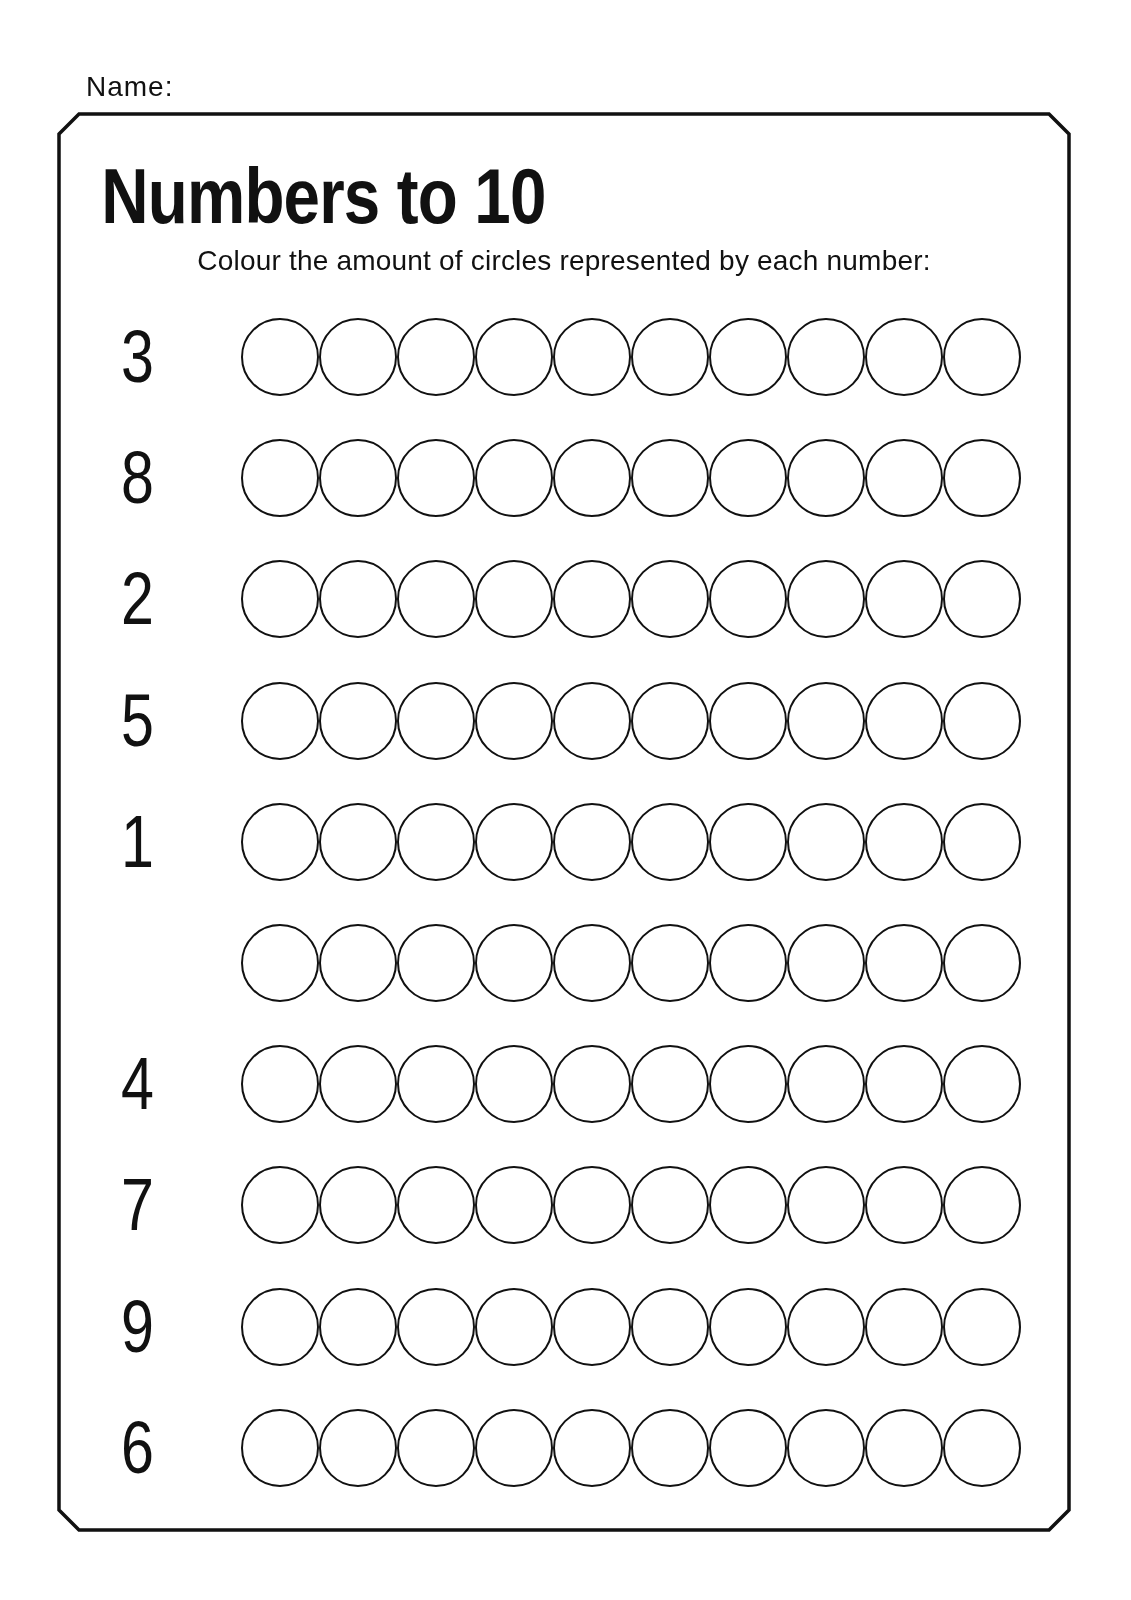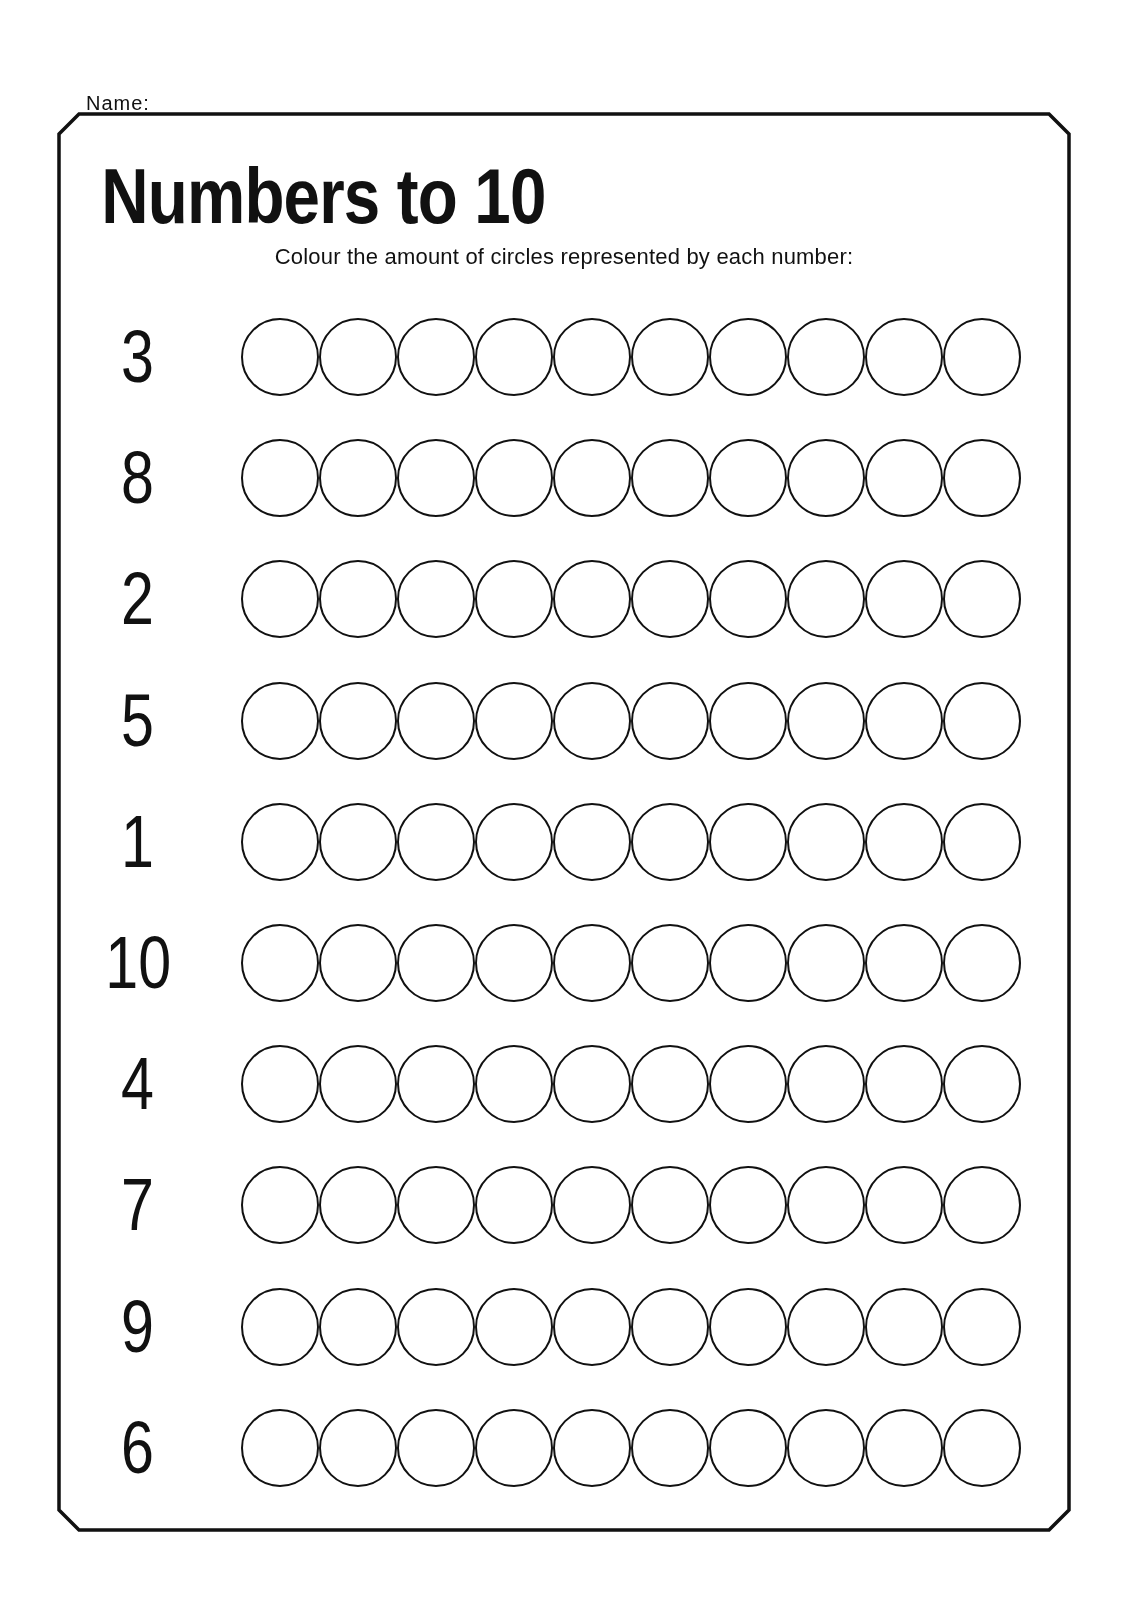--- a/index.html
+++ b/index.html
@@ -8,44 +8,43 @@
   body {
     position:relative;
     width:1131px; height:1600px;
     background:var(--paper);
     font-family:"Liberation Sans", sans-serif;
     color:var(--ink);
     overflow:hidden;
   }
   .name-label {
     position:absolute; left:86px; top:70px;
-    font-size:20px; line-height:1.2;
+    font-size:28px; line-height:1.2;
     letter-spacing:1px;
-    margin-top:21px;
   }
   .page-border {
     position:absolute; left:0; top:0;
     width:1131px; height:1600px;
     color:var(--ink);
   }
   .page-title {
     position:absolute; left:59px; top:157px; width:1010px;
     font-size:78px; line-height:1; font-weight:bold;
     white-space:nowrap;
   }
   .page-title .squeeze {
     display:inline-block;
     transform:scaleX(0.84);
     transform-origin:center;
     letter-spacing:-1px;
   }
   .instructions {
     position:absolute; left:59px; top:244px; width:1010px;
     text-align:center;
-    font-size:22px; line-height:1.2;
+    font-size:28px; line-height:1.2;
     letter-spacing:0.2px;
   }
   .row {
     position:absolute; left:0; width:1131px; height:96px;
   }
   .num {
     position:absolute; left:58px; top:0; width:160px; height:96px;
     line-height:96px; text-align:center;
     font-size:74px; font-weight:400;
   }
@@ -151,21 +150,20 @@
         <div class="circle"></div>
         <div class="circle"></div>
         <div class="circle"></div>
         <div class="circle"></div>
         <div class="circle"></div>
         <div class="circle"></div>
         <div class="circle"></div>
       </div>
     </div>
     <div class="row" style="top: 915px;">
-      <div class="num"><span>10</span></div>
       <div class="circles">
         <div class="circle"></div>
         <div class="circle"></div>
         <div class="circle"></div>
         <div class="circle"></div>
         <div class="circle"></div>
         <div class="circle"></div>
         <div class="circle"></div>
         <div class="circle"></div>
         <div class="circle"></div>

